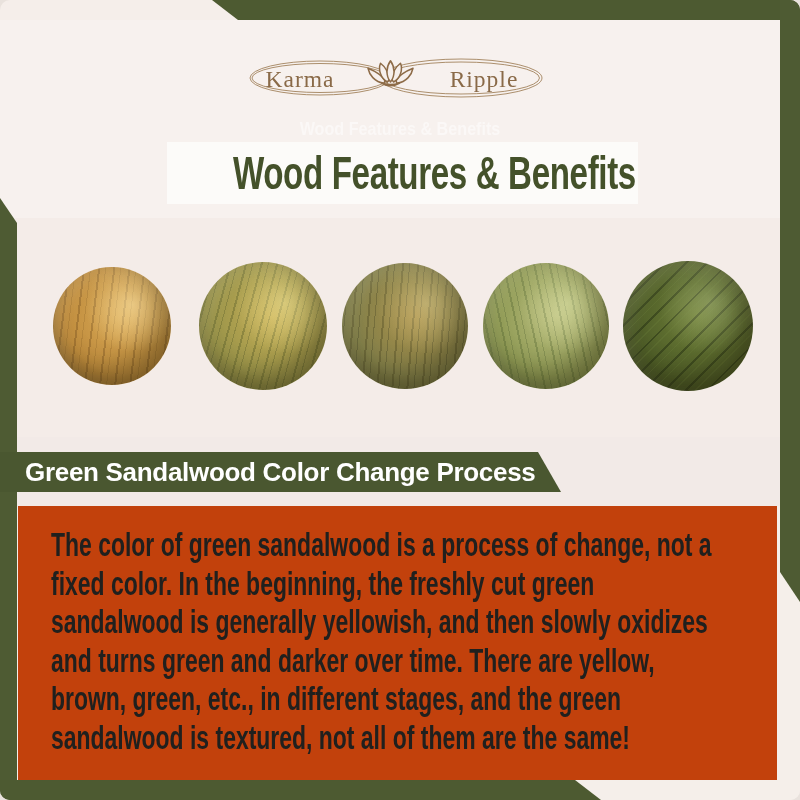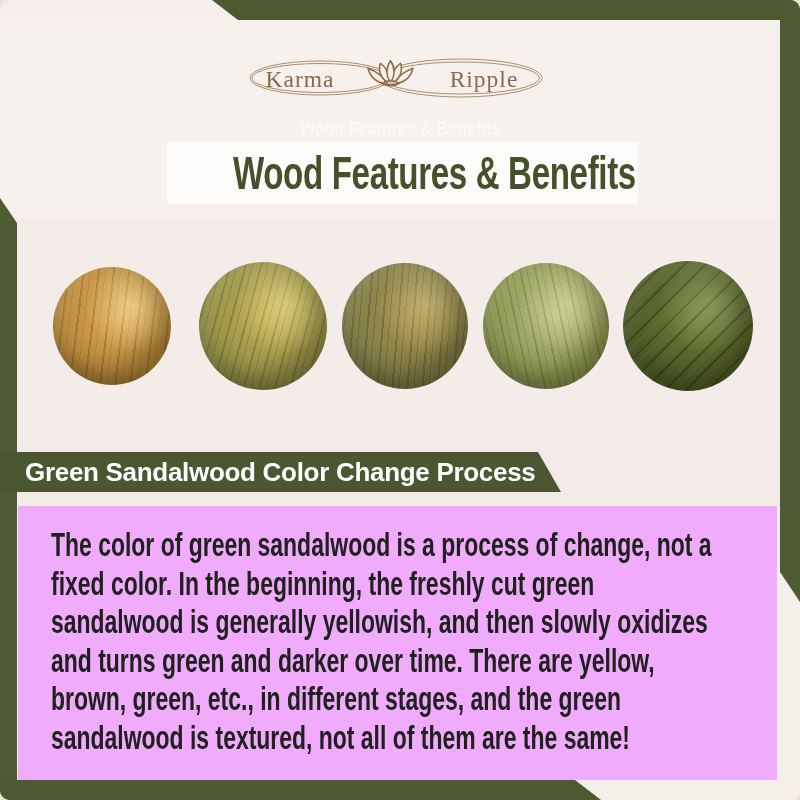--- a/index.html
+++ b/index.html
@@ -61,21 +61,21 @@
 
   
   .process-banner{left:0;top:452px;width:561px;height:40px;
     background:var(--banner-green,#4a5730);
     clip-path:polygon(0 0,538px 0,561px 40px,0 40px);
     filter:drop-shadow(2px 3px 3px rgba(120,95,80,.4));}
   .process-banner-title{padding-left:25px;color:#ffffff;white-space:nowrap;
     font-weight:700;font-size:26px;line-height:40px;letter-spacing:-.3px;}
 
   
-  .description-card{left:18px;top:506px;width:759px;height:274px;background:#f0abfc;}
+  .description-card{left:18px;top:506px;width:759px;height:274px;background:#c2410c;}
   .description-paragraph{position:absolute;left:33px;top:19px;width:1040px;
     transform:scaleX(.675);transform-origin:0 0;
     font-weight:700;font-size:34px;line-height:38.6px;color:#20201e;
     white-space:pre-line;}
 </style>
 </head>
 <body>
 
 <div id="canvas">
 

